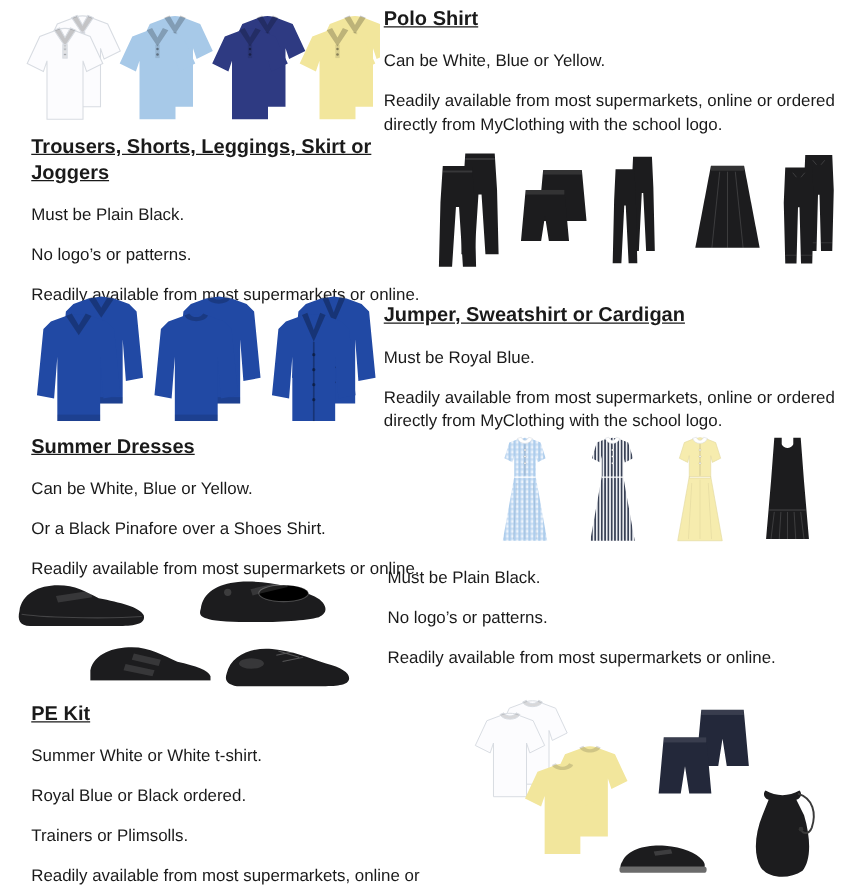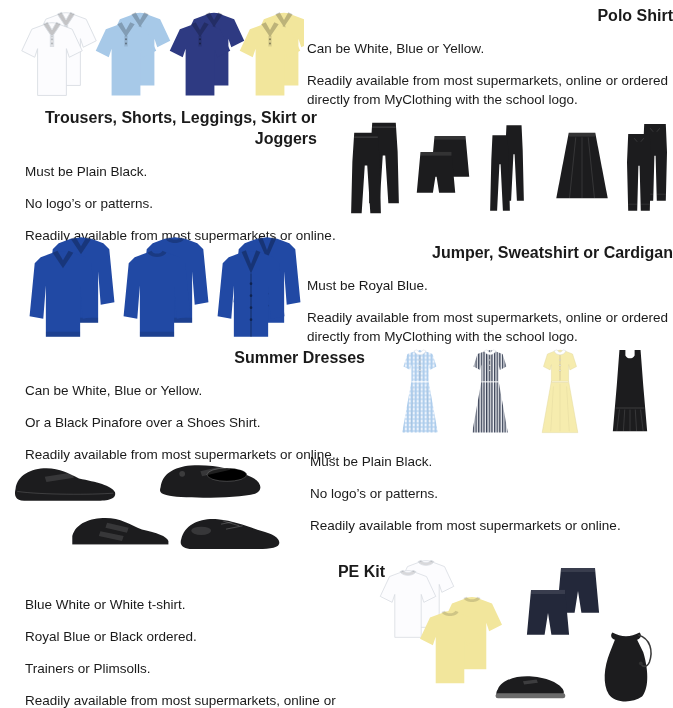--- a/index.html
+++ b/index.html
@@ -1,19 +1,19 @@
 <!DOCTYPE html>
 <html><head>
 <meta charset="utf-8">
 <style>
   html,body{margin:0;padding:0;background:#ffffff;}
   .page{position:relative;width:673px;height:708px;background:#fff;overflow:hidden;
         font-family:"Liberation Sans",sans-serif;color:#1a1a1a;}
   .abs{position:absolute;}
-  section h2{font-size:16px;font-weight:bold;margin:0 0 12px;line-height:1.3;text-align:right;}
+  section h2{font-size:16px;font-weight:bold;text-decoration:underline;margin:0 0 12px;line-height:1.3;}
   section p{font-size:13.5px;margin:0 0 12.5px;line-height:1.45;}
   section p b{font-weight:normal;}
   figure{margin:0;}
   figure svg{display:block;}
   .ol{stroke:#d8dce2;stroke-width:1.2px;}
   .ol-soft{stroke:#e4daa2;stroke-width:.8px;}
   .hidden-defs{position:absolute;width:0;height:0;overflow:hidden;}
   
   .bottoms-txt h2{max-width:292px;}
 </style>
@@ -235,21 +235,21 @@
   </figure>
 
   <section class="abs" style="left:310px;top:452px;width:352px;">
     <p><span>Must be </span><b>Plain Black.</b></p>
     <p>No logo’s or patterns.</p>
     <p>Readily available from most supermarkets or online.</p>
   </section>
 
   <section class="abs" style="left:25px;top:562px;width:360px;">
     <h2>PE Kit</h2>
-    <p><span>Blue </span><b>White</b><span> or </span><b>White</b><span> t-shirt.</span></p>
+    <p><span>Summer </span><b>White</b><span> or </span><b>White</b><span> t-shirt.</span></p>
     <p><b>Royal Blue</b><span> or </span><b>Black</b><span> ordered.</span></p>
     <p>Trainers or Plimsolls.</p>
     <p>Readily available from most supermarkets, online or</p>
   </section>
 
   <figure class="abs" style="left:362px;top:554px;">
     <svg width="304" height="152" viewBox="0 0 304 152">
       <use href="#sym-tshirt" class="ol" x="30" y="2" width="68" height="74" fill="#fcfcfe"></use>
       <use href="#sym-tshirt" class="ol" x="12" y="12" width="68" height="74" fill="#fcfcfe"></use>
       <use href="#sym-tshirt" x="74" y="38" width="72" height="80" fill="#f2e69c"></use>

